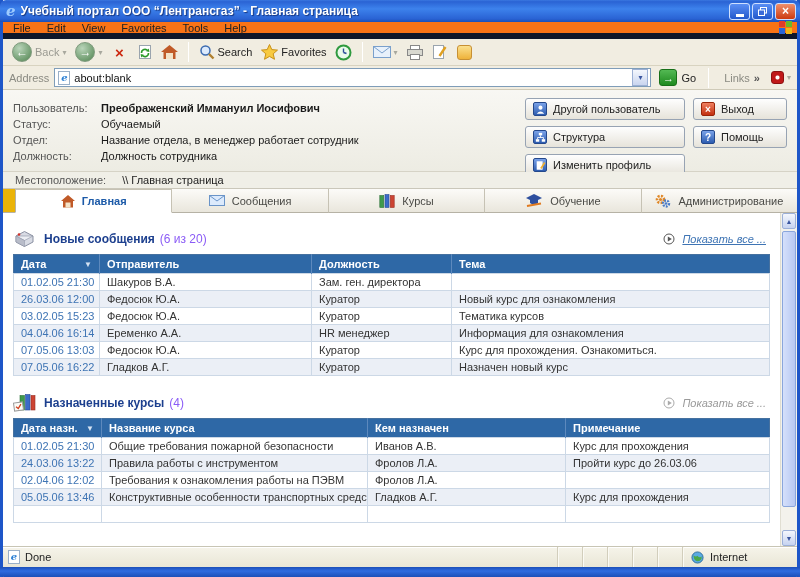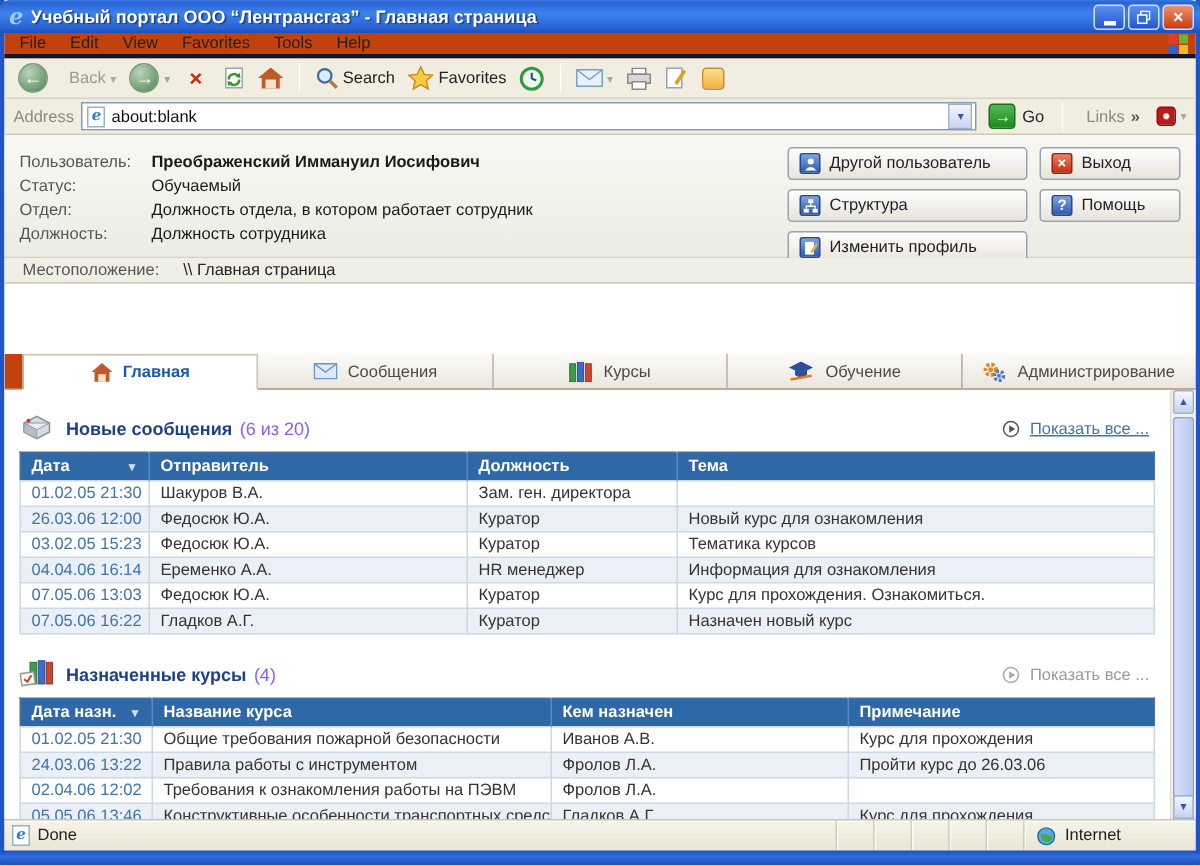--- a/index.html
+++ b/index.html
@@ -24,36 +24,36 @@
   .title-text{ color:#fff; font-weight:bold; font-size:12px; text-shadow:1px 1px 1px #16357e;
     white-space:nowrap; overflow:hidden; flex:1; }
   .win-btns{ display:flex; gap:2px; }
   .wbtn{ width:21px; height:17px; border-radius:3px; border:1px solid #cfe0ff;
     background:linear-gradient(#5a8ef4,#2258cc); color:#fff; display:flex;
     align-items:center; justify-content:center; font-size:12px; line-height:12px; }
   .wbtn.min i{ display:block; width:8px; height:3px; background:#fff; margin-top:8px; }
   .wbtn.close{ background:linear-gradient(#f0906c,#cc3a10); font-weight:bold; }
   
   .menubar{ height:17px; flex:none; display:flex; align-items:center;
-    background:#c2410c; border-bottom:3px solid #0f172a; padding-left:2px; }
+    background:#f97316; border-bottom:6px solid #0f172a; padding-left:2px; }
   .menu-item{ padding:0 8px; color:#222; }
   .win-flag{ margin-left:auto; margin-right:5px; display:grid;
     grid-template-columns:6px 6px; grid-template-rows:6px 6px; gap:1px; }
   .win-flag i{ display:block; }
   .win-flag .f1{ background:#e03c28; } .win-flag .f2{ background:#6ab82a; }
   .win-flag .f3{ background:#2a66d8; } .win-flag .f4{ background:#f0b818; }
   
   .toolbar{ height:27px; flex:none; display:flex; align-items:center;
     background:#f1ede1; border-bottom:1px solid #d8d3c0; padding:0 6px; gap:3px; }
   .tb-group{ display:flex; align-items:center; gap:3px; padding:0 3px; }
   .nav-circle{ width:20px; height:20px; border-radius:50%;
     background:radial-gradient(circle at 35% 30%,#b9d4b9,#6f9c6f 70%,#54804f);
     border:1px solid #7f9a7d; color:#fff; display:flex; align-items:center;
     justify-content:center; font-weight:bold; font-size:12px; }
-  .tb-label{ color:#9a9a92;margin-left:11px; }
+  .tb-label{ color:#9a9a92; }
   .dd{ color:#a8a89e; font-size:8px; }
   .tb-sep{ width:1px; height:20px; background:#d2cdba; border-right:1px solid #fff; margin:0 4px; }
   .tb-ico{ width:22px; height:22px; display:flex; align-items:center; justify-content:center; }
   .stop-x{ color:#cc2810; font-size:15px; font-weight:bold; }
   .msgr{ width:15px; height:15px; border-radius:3px; border:1px solid #c79034;
     background:linear-gradient(#fbe08e,#eeb23a); }
   
   .addressbar{ height:24px; flex:none; display:flex; align-items:center;
     background:#f1ede1; border-bottom:1px solid #cfcaB8; padding:0 6px; gap:5px; }
   .addr-label{ color:#8a8a82; }
@@ -93,36 +93,36 @@
     font-family:inherit; font-size:11px; color:#222; text-align:left; white-space:nowrap; overflow:hidden; }
   .tile{ width:14px; height:14px; border-radius:2px; display:flex; align-items:center;
     justify-content:center; color:#fff; font-size:10px; font-weight:bold; flex:none; }
   .tile.blue{ background:linear-gradient(#7aa2e8,#2d5cb0); border:1px solid #24488c; }
   .tile.red{ background:linear-gradient(#f08060,#c23010); border:1px solid #9a2408; }
   
   .location-row{ height:17px; flex:none; display:flex; align-items:center;
     background:#f0efe7; border-bottom:1px solid #cac7ba; }
   .loc-label{ margin-left:12px; color:#555; }
   .loc-value{ margin-left:16px; color:#222; }
-  .tabs-row{ height:24px; flex:none; display:flex; background:#c2410c;margin-top:47px; }
+  .tabs-row{ height:24px; flex:none; display:flex; background:#eab308; }
   .tab-stub{ width:12px; flex:none; border-bottom:1px solid #b6b2a5; }
   .tab{ flex:1; display:flex; align-items:center; justify-content:center; gap:7px;
     background:linear-gradient(#fcfbf8,#e9e6dc); border-right:1px solid #c6c2b4;
     border-bottom:1px solid #b6b2a5; color:#4a4a46; }
   .tab.active{ background:#fff; border-bottom:1px solid #fff; border-left:1px solid #b6b2a5;
     border-top:1px solid #c6c2b4; color:var(--tab-active,#1c5aa8); font-weight:bold; }
   .tab:last-child{ border-right:none; }
   
   .main{ flex:1; position:relative; background:#fff; }
   .content{ position:absolute; left:0; top:0; right:17px; bottom:0; padding:14px 10px 0 10px; overflow:hidden; }
   .section-head{ display:flex; align-items:center; height:24px; }
   .sec-ico{ margin-right:8px; flex:none; }
   .sec-title{ color:var(--section-title,#1c3f8e); font-weight:bold; font-size:12px; }
   .sec-count{ color:#8b5cf6; margin-left:5px; font-size:12px; }
-  .show-all{ margin-left:auto; display:flex; align-items:center; gap:7px; margin-right:4px; }
+  .show-all{ margin-left:auto; display:flex; align-items:center; gap:7px; margin-right:4px;font-style:italic; }
   .show-all .ico{ color:#555; display:flex; }
   .show-all a{ color:var(--link,#3e74b4); }
   .show-all.disabled .ico{ color:#aaa; }
   .show-all.disabled a{ color:#9a9a9a; }
   .data-table{ width:100%; border-collapse:collapse; table-layout:fixed;
     border:1px solid #46719f; margin-top:3px; }
   .data-table th{ background:var(--table-header,#2e68a6); color:#fff; font-weight:bold;
     text-align:left; height:19px; padding:0 7px; font-size:11px;
     border-right:1px solid #5d89bd; white-space:nowrap; overflow:hidden; }
   .data-table th:last-child{ border-right:none; }
@@ -298,21 +298,21 @@
         <div class="ui-row">
             <span class="ui-label">Пользователь:</span>
             <span class="ui-value">Преображенский Иммануил Иосифович</span>
           </div>
         <div class="ui-row">
             <span class="ui-label">Статус:</span>
             <span class="ui-value">Обучаемый</span>
           </div>
         <div class="ui-row">
             <span class="ui-label">Отдел:</span>
-            <span class="ui-value">Должность отдела, в котором работает сотрудник</span>
+            <span class="ui-value">Название отдела, в менеджер работает сотрудник</span>
           </div>
         <div class="ui-row">
             <span class="ui-label">Должность:</span>
             <span class="ui-value">Должность сотрудника</span>
           </div>
       </div>
       <div class="actions">
         <button class="pbtn">
           <span class="tile blue">
             <svg width="11" height="11" viewBox="0 0 13 13">

